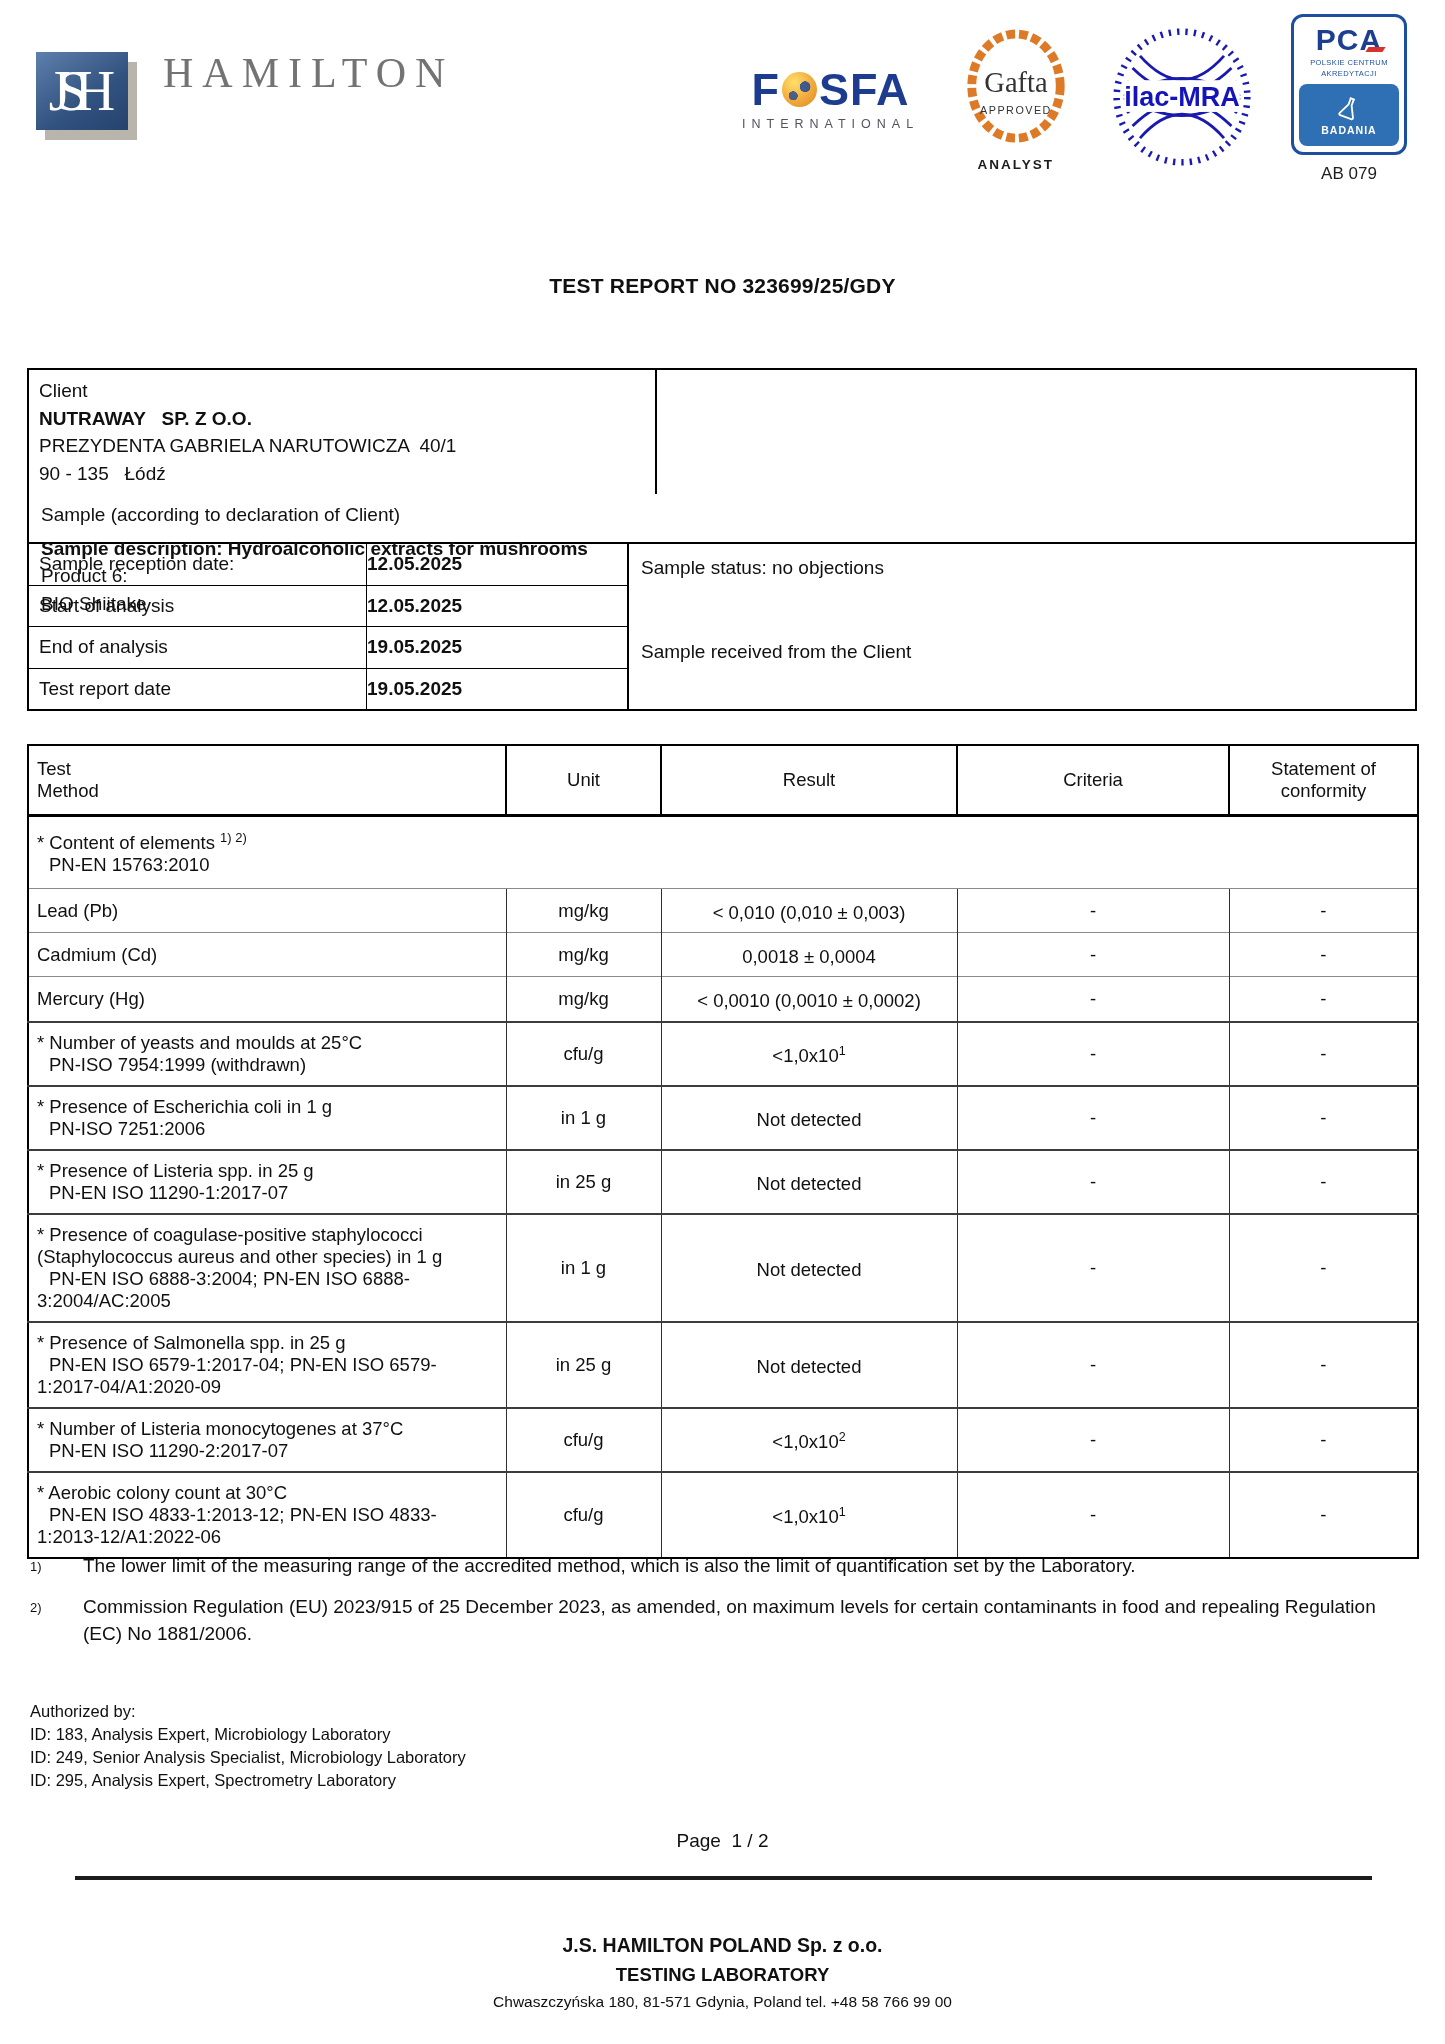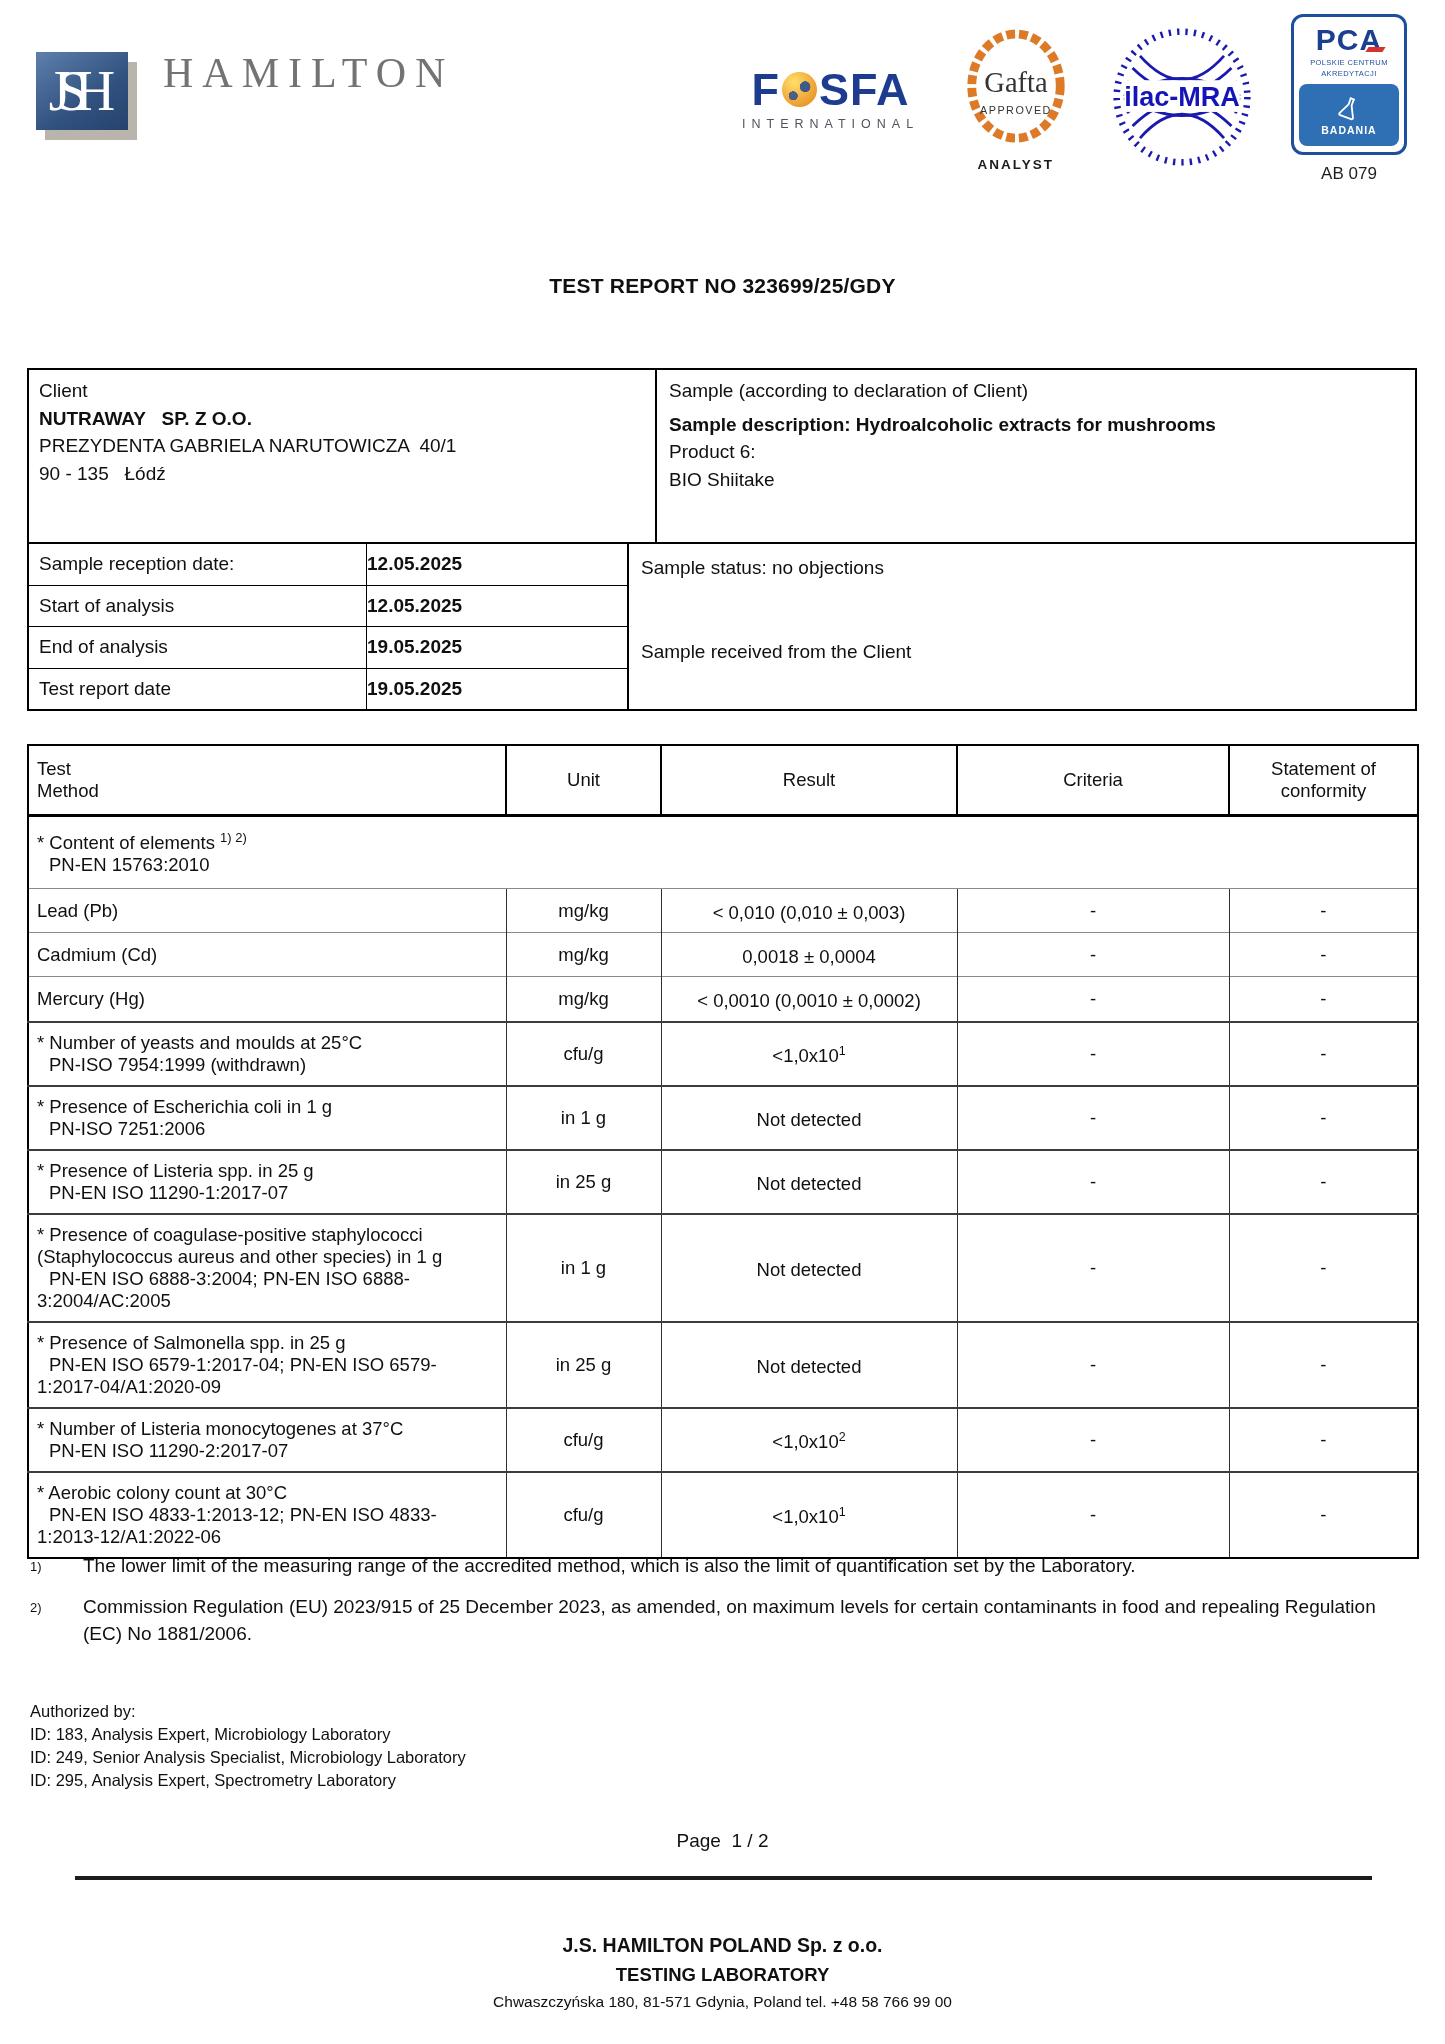--- a/index.html
+++ b/index.html
@@ -49,21 +49,21 @@
   .pca-badania { color:#fff; font-size:10.5px; font-weight:bold; letter-spacing:1px; }
   .ab-no { margin-top:9px; font-size:17px; color:#1e1e1e; }
 
   
   .doc-title { position:absolute; top:274px; left:0; width:100%; text-align:center;
     font-size:21px; font-weight:bold; letter-spacing:.2px; }
 
   
   .info-table { position:absolute; left:27px; top:368px; width:1390px; box-sizing:border-box;
     border:2px solid #000; }
-  .it-top { display:flex; border-bottom:2px solid #000; height:172px; }
+  .it-top { display:flex; border-bottom:2px solid #000; height:172px;flex-direction:column; }
   .client-cell { width:628px; box-sizing:border-box; border-right:2px solid #000;
     padding:7px 10px; font-size:19px; line-height:27.5px; }
   .client-name { font-weight:bold; }
   .sample-cell { flex:1; padding:7px 12px; font-size:19px; line-height:27.5px; }
   .sample-desc { margin-top:6px;font-weight:bold; }
   .it-bottom { display:flex; height:165px; }
   .dates { width:600px; box-sizing:border-box; border-right:2px solid #000;
     display:flex; flex-direction:column; }
   .date-row { flex:1; display:flex; border-bottom:1.5px solid #000; font-size:19px; }
   .date-row:last-child { border-bottom:none; }

